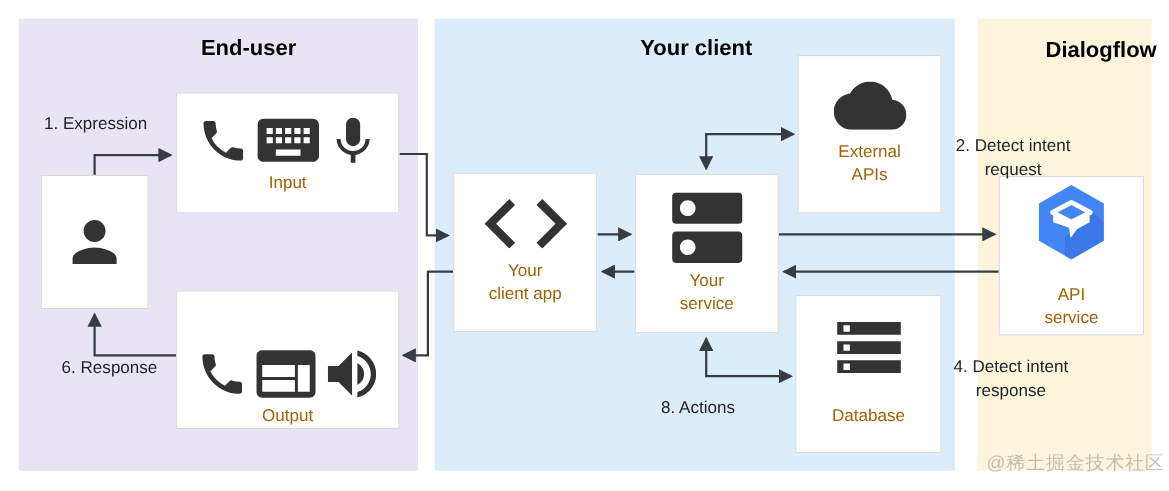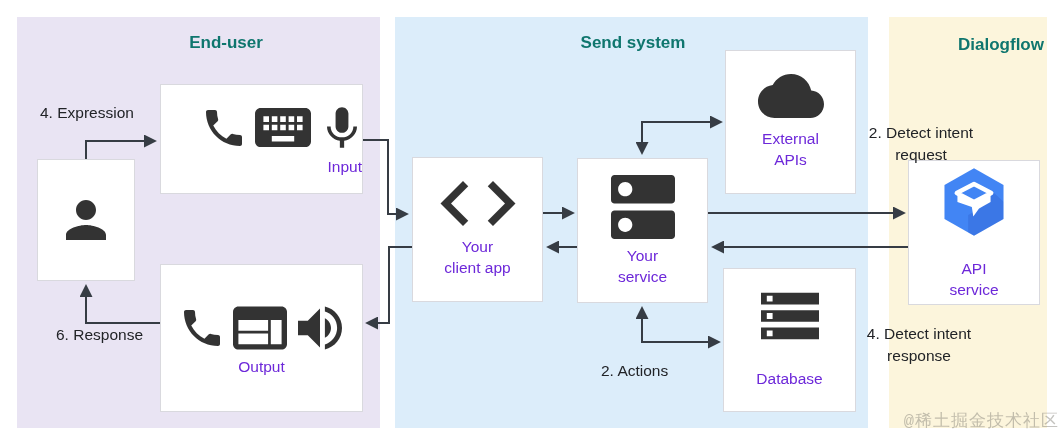--- a/index.html
+++ b/index.html
@@ -10,59 +10,58 @@
     font-family:"Liberation Sans", sans-serif;
     overflow:hidden;
   }
   .region{position:absolute;top:17px;height:411px;z-index:1;}
   .region-end-user{left:17px;width:363px;background:#e9e4f3;}
   .region-your-system{left:395px;width:473px;background:#dcedfa;}
   .region-dialogflow{left:889px;width:158px;background:#fcf5dc;}
   .region-title{
     position:absolute;top:33px;z-index:12;
     transform:translateX(-50%);
-    font-size:17px;font-weight:700;color:#0f766e;white-space:nowrap;
+    font-size:20px;font-weight:700;color:#000000;white-space:nowrap;
   }
   .node{
     position:absolute;z-index:10;
     background:#ffffff;border:1px solid #d9d9de;
     display:flex;flex-direction:column;align-items:center;justify-content:center;
     box-sizing:border-box;
   }
   .node-label{
-    font-size:15.5px;line-height:21px;color:#6d28d9;
+    font-size:15.5px;line-height:21px;color:#a16207;
     text-align:center;white-space:pre-line;
   }
   .icon-row{display:flex;align-items:center;gap:11px;}
   .icon{fill:#333333;flex:none;}
   .flow-label{
     position:absolute;z-index:12;
     font-size:15.5px;line-height:22px;color:#212327;
     white-space:pre-line;
   }
   .flow-label.centered{transform:translateX(-50%);text-align:center;}
   #arrows{position:absolute;left:0;top:0;z-index:5;pointer-events:none;}
   #watermark{
     position:absolute;right:4px;bottom:14px;z-index:15;
     font-size:17px;letter-spacing:1px;
     color:rgba(125,122,112,0.45);
-    font-family:Liberation Mono, monospace;
   }
 </style>
 </head>
 <body>
 
 <div id="stage">
 
   <div class="region region-end-user"></div>
   <div class="region region-your-system"></div>
   <div class="region region-dialogflow"></div>
 
   <div class="region-title" style="left:226px;">End-user</div>
-  <div class="region-title" style="left:633px;">Send system</div>
+  <div class="region-title" style="left:633px;">Your client</div>
   <div class="region-title" style="left:973px;top:35px;margin-left:28px;">Dialogflow</div>
 
   <svg id="arrows" width="1063" height="446">
     <defs>
       <marker id="ah" viewBox="0 0 10 10" refX="8.5" refY="5" markerWidth="6.5" markerHeight="6.5" orient="auto-start-reverse">
         <path d="M0,0 L10,5 L0,10 Z" fill="#363c44"></path>
       </marker>
     </defs>
     <g stroke="#363c44" stroke-width="2" fill="none">
       <path d="M86,159 V141 H155" marker-end="url(#ah)"></path>
@@ -77,36 +76,36 @@
       <path d="M908,247 H713" marker-end="url(#ah)"></path>
     </g>
   </svg>
 
   <div class="node" style="left:37px;top:159px;width:98px;height:122px;">
     <svg class="icon" viewBox="0 0 24 24" width="60" height="60">
       <path d="M12 12c2.21 0 4-1.79 4-4s-1.79-4-4-4-4 1.79-4 4 1.79 4 4 4zm0 2c-2.67 0-8 1.34-8 4v2h16v-2c0-2.66-5.33-4-8-4z"></path>
     </svg>
   </div>
 
-  <div class="node" style="left:160px;top:84px;width:203px;height:110px;padding-top:4px;gap:6px;align-items:flex-end;">
+  <div class="node" style="left:160px;top:84px;width:203px;height:110px;padding-top:4px;gap:6px;">
     <div class="icon-row">
       <svg class="icon" viewBox="2 2 20 20" width="40" height="40">
         <path d="M6.62 10.79c1.44 2.83 3.76 5.14 6.59 6.59l2.2-2.2c.27-.27.67-.36 1.02-.24 1.12.37 2.33.57 3.57.57.55 0 1 .45 1 1V20c0 .55-.45 1-1 1-9.39 0-17-7.61-17-17 0-.55.45-1 1-1h3.5c.55 0 1 .45 1 1 0 1.25.2 2.45.57 3.57.11.35.03.74-.25 1.02l-2.2 2.2z"></path>
       </svg>
       <svg class="icon" viewBox="2 4 20 16" width="56" height="45">
         <path d="M20 5H4c-1.1 0-1.99.9-1.99 2L2 17c0 1.1.9 2 2 2h16c1.1 0 2-.9 2-2V7c0-1.1-.9-2-2-2zm-9 3h2v2h-2V8zm0 3h2v2h-2v-2zM8 8h2v2H8V8zm0 3h2v2H8v-2zm-1 2H5v-2h2v2zm0-3H5V8h2v2zm9 7H8v-2h8v2zm0-4h-2v-2h2v2zm0-3h-2V8h2v2zm3 3h-2v-2h2v2zm0-3h-2V8h2v2z"></path>
       </svg>
       <svg class="icon" viewBox="3 1 18 21" width="40" height="45">
         <path d="M12 14c1.66 0 2.99-1.34 2.99-3L15 5c0-1.66-1.34-3-3-3S9 3.34 9 5v6c0 1.66 1.34 3 3 3zm5.3-3c0 3-2.54 5.1-5.3 5.1S6.7 14 6.7 11H5c0 3.41 2.72 6.23 6 6.72V21h2v-3.28c3.28-.48 6-3.3 6-6.72h-1.7z"></path>
       </svg>
     </div>
     <div class="node-label">Input</div>
   </div>
 
-  <div class="node" style="left:160px;top:264px;width:203px;height:148px;padding-top:6px;gap:6px;">
+  <div class="node" style="left:160px;top:264px;width:203px;height:126px;padding-top:6px;gap:6px;justify-content:flex-end;">
     <div class="icon-row">
       <svg class="icon" viewBox="2 2 20 20" width="40" height="40">
         <path d="M6.62 10.79c1.44 2.83 3.76 5.14 6.59 6.59l2.2-2.2c.27-.27.67-.36 1.02-.24 1.12.37 2.33.57 3.57.57.55 0 1 .45 1 1V20c0 .55-.45 1-1 1-9.39 0-17-7.61-17-17 0-.55.45-1 1-1h3.5c.55 0 1 .45 1 1 0 1.25.2 2.45.57 3.57.11.35.03.74-.25 1.02l-2.2 2.2z"></path>
       </svg>
       <svg class="icon" viewBox="2 4 20 16" width="54" height="44">
         <path d="M20 4H4c-1.1 0-1.99.9-1.99 2L2 18c0 1.1.9 2 2 2h16c1.1 0 2-.9 2-2V6c0-1.1-.9-2-2-2zm-5 14H4v-4h11v4zm0-5H4V9h11v4zm5 5h-4V9h4v9z"></path>
       </svg>
       <svg class="icon" viewBox="3 3 18 18" width="44" height="44">
         <path d="M3 9v6h4l5 5V4L7 9H3zm13.5 3c0-1.77-1.02-3.29-2.5-4.03v8.05c1.48-.73 2.5-2.25 2.5-4.02zM14 3.23v2.06c2.89.86 5 3.54 5 6.71s-2.11 5.85-5 6.71v2.06c4.01-.91 7-4.49 7-8.77s-2.99-7.86-7-8.77z"></path>
       </svg>
@@ -154,23 +153,23 @@
       </defs>
       <polygon points="50,3 91,26.5 91,73.5 50,97 9,73.5 9,26.5" fill="#4285f4"></polygon>
       <polygon clip-path="url(#hexclip)" points="73,33 100,58 100,100 42,100 42,68 60,58" fill="#1c3aa9" opacity="0.18"></polygon>
       <path d="M50,25 74,37.5 50,50 26,37.5 Z" fill="#4285f4" stroke="#ffffff" stroke-width="6" stroke-linejoin="round"></path>
       <path d="M27,40 L50,52 L73,40 L73,50 L57,59 L49,70 L47,57 L27,50 Z" fill="#ffffff"></path>
     </svg>
     <div class="node-label">API
 service</div>
   </div>
 
-  <div class="flow-label" style="left:40px;top:102px;">4. Expression</div>
+  <div class="flow-label" style="left:40px;top:102px;">1. Expression</div>
   <div class="flow-label centered" style="left:921px;top:122px;">2. Detect intent
 request</div>
   <div class="flow-label centered" style="left:919px;top:323px;">4. Detect intent
 response</div>
-  <div class="flow-label" style="left:601px;top:360px;">2. Actions</div>
+  <div class="flow-label" style="left:601px;top:360px;">8. Actions</div>
   <div class="flow-label" style="left:56px;top:324px;">6. Response</div>
 
   <div id="watermark">@稀土掘金技术社区</div>
 
 </div>
 
 </body></html>

